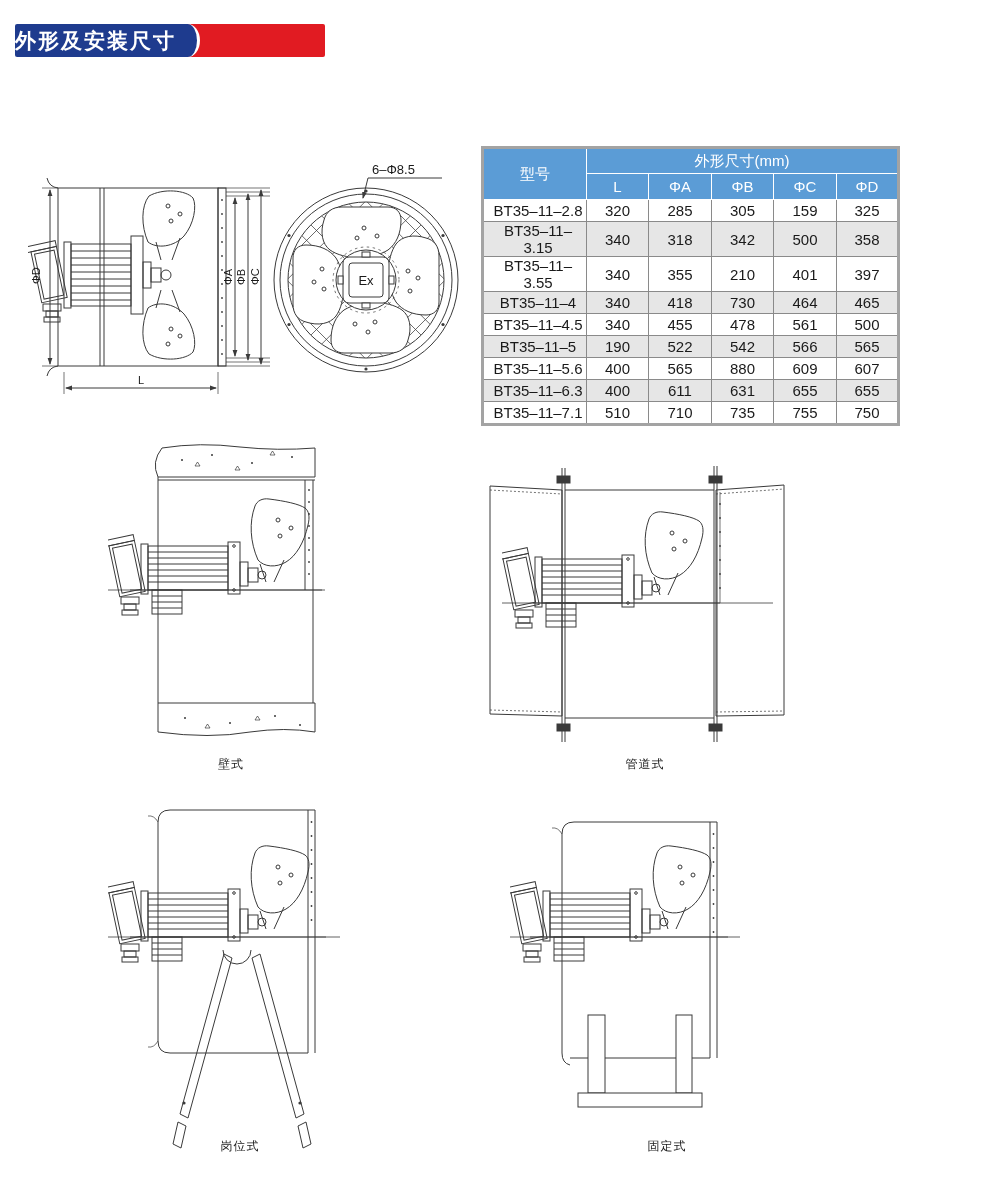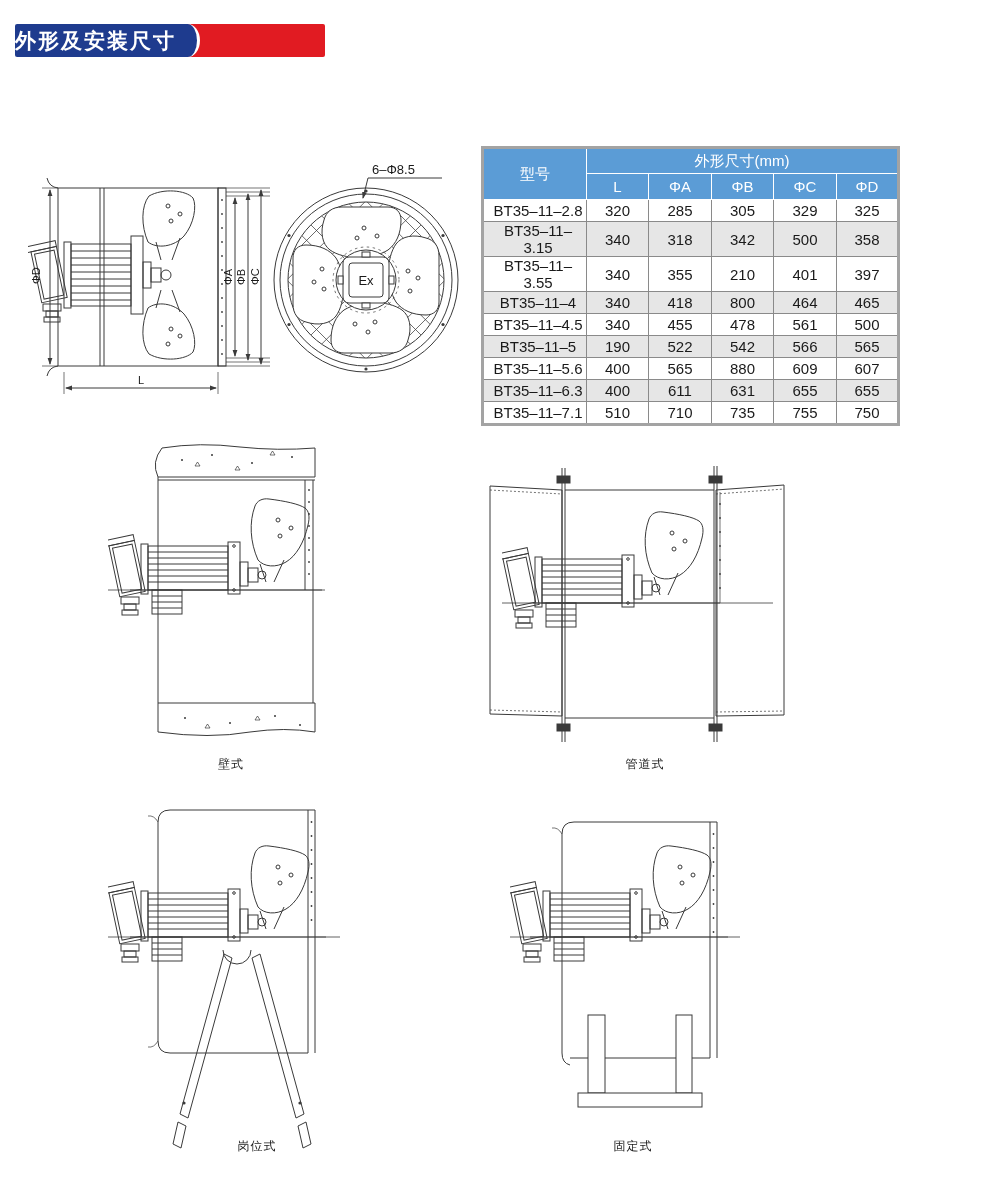--- a/index.html
+++ b/index.html
@@ -282,21 +282,21 @@
           <th>ΦC</th>
           <th>ΦD</th>
         </tr>
     </thead>
     <tbody>
         <tr>
           <td class="model">BT35–11–2.8</td>
           <td>320</td>
           <td>285</td>
           <td>305</td>
-          <td>329</td>
+          <td>159</td>
           <td>325</td>
         </tr>
         <tr>
           <td class="model">BT35–11–3.15</td>
           <td>340</td>
           <td>318</td>
           <td>342</td>
           <td>500</td>
           <td>358</td>
         </tr>
@@ -305,21 +305,21 @@
           <td>340</td>
           <td>355</td>
           <td>210</td>
           <td>401</td>
           <td>397</td>
         </tr>
         <tr>
           <td class="model">BT35–11–4</td>
           <td>340</td>
           <td>418</td>
-          <td>800</td>
+          <td>730</td>
           <td>464</td>
           <td>465</td>
         </tr>
         <tr>
           <td class="model">BT35–11–4.5</td>
           <td>340</td>
           <td>455</td>
           <td>478</td>
           <td>561</td>
           <td>500</td>
@@ -478,16 +478,16 @@
 
     <g class="fw">
       <rect x="98" y="215" width="17" height="78"></rect>
       <rect x="186" y="215" width="16" height="78"></rect>
       <rect x="88" y="293" width="124" height="14"></rect>
     </g>
   </svg>
 
   <div class="caption" style="left:186px;top:756px;">壁式</div>
   <div class="caption" style="left:600px;top:756px;">管道式</div>
-  <div class="caption" style="left:212px;top:1138px;">岗位式</div>
-  <div class="caption" style="left:588px;top:1138px;">固定式</div>
+  <div class="caption" style="left:195px;top:1138px;">岗位式</div>
+  <div class="caption" style="left:622px;top:1138px;">固定式</div>
 
 </div>
 
 </body></html>

